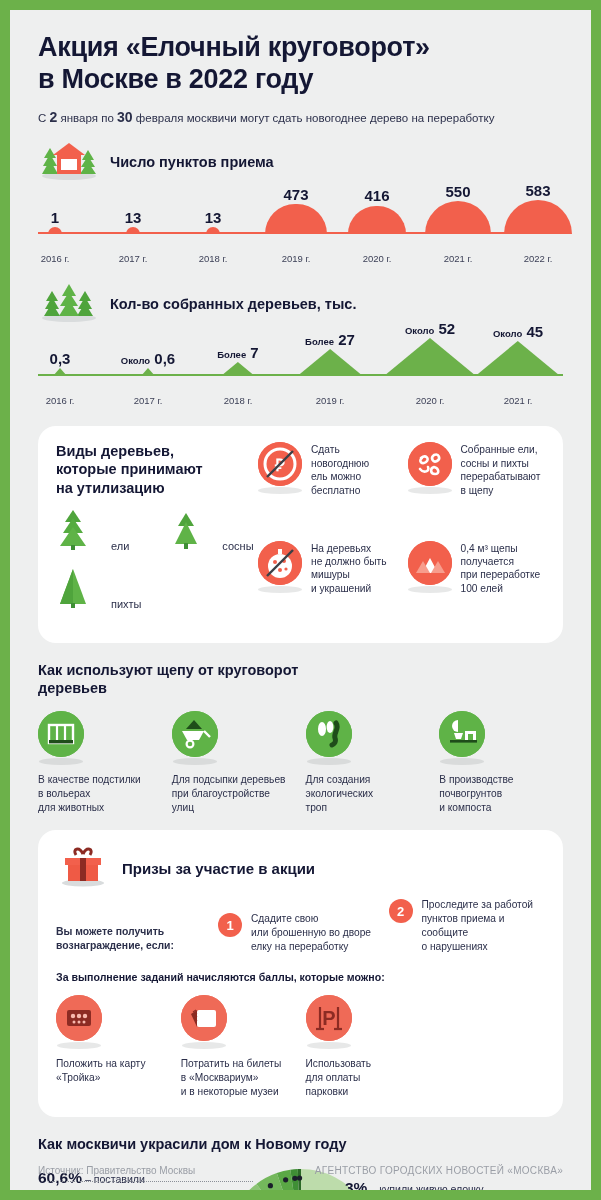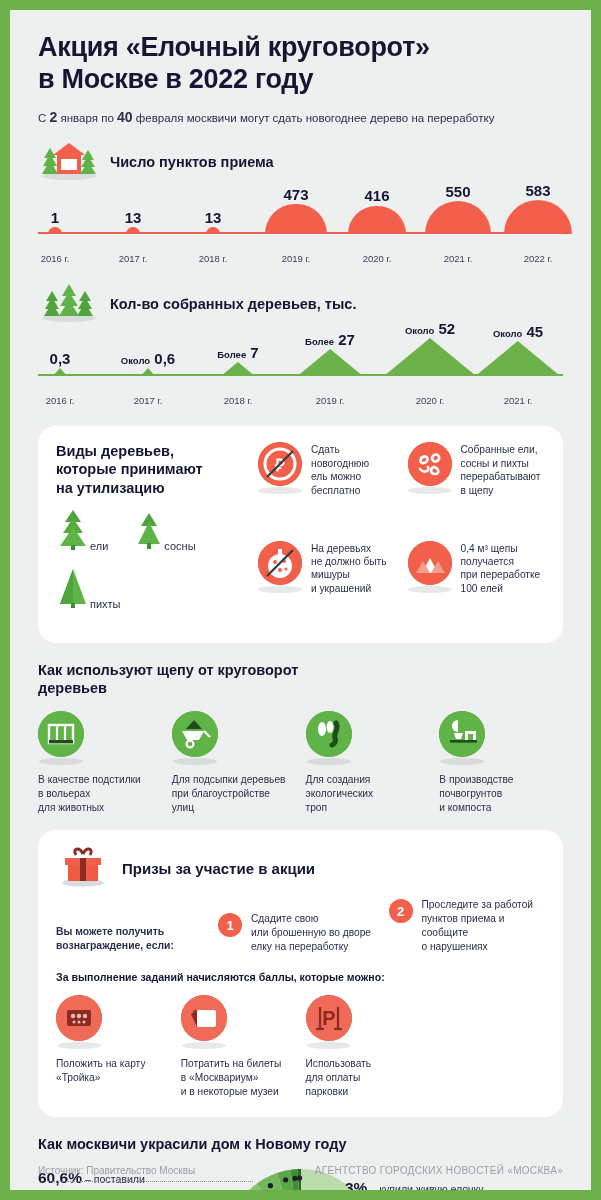--- a/index.html
+++ b/index.html
@@ -74,21 +74,21 @@
   .shadow {
     position:absolute; left:50%; transform:translateX(-50%);
     bottom:-8px; width:44px; height:7px; border-radius:50%;
     background:rgba(120,125,130,.18);
   }
 
   
   .types-row { display:flex; gap:14px; }
   .types-left { width:188px; flex:0 0 auto; }
   .types-legend { margin-top:12px; }
-  .tl-row { display:flex; align-items:flex-end; gap:0; margin-bottom:12px; }
+  .tl-row { display:flex; align-items:flex-end; gap:21px; margin-bottom:12px; }
   .tl-row span.lbl { font-size:11px; color:#2b2f4a; margin-bottom:3px; }
   .facts { flex:1; display:grid; grid-template-columns:1fr 1fr; gap:14px 12px; }
   .fact { display:flex; gap:9px; align-items:flex-start; }
   .fact .txt { font-size:10.2px; line-height:1.32; color:#2b2f4a; padding-top:1px; }
 
   
   .usage { display:grid; grid-template-columns:repeat(4,1fr); gap:10px; margin-top:14px; }
   .usage .u { }
   .usage .ic { width:46px; height:46px; border-radius:50%; background:#5fb347;
                display:flex; align-items:center; justify-content:center; position:relative; }
@@ -137,21 +137,21 @@
 
   <div class="hdr">
     <h1>
       <span>Акция «Елочный круговорот»</span><br>
       <span>в Москве в 2022 году</span>
     </h1>
     <div class="sub">
       <span>С</span>
       <b>2</b>
       <span>января по</span>
-      <b>40</b>
+      <b>30</b>
       <span>февраля москвичи могут сдать новогоднее дерево на переработку</span>
     </div>
   </div>
 
   <div class="chart-block">
     <div class="chart-head">
       <span>
         <svg width="62" height="40" viewBox="0 0 62 40">
           <ellipse cx="31" cy="36" rx="27" ry="4" fill="#d9dcdd"></ellipse>
           <g fill="#5fb347">

